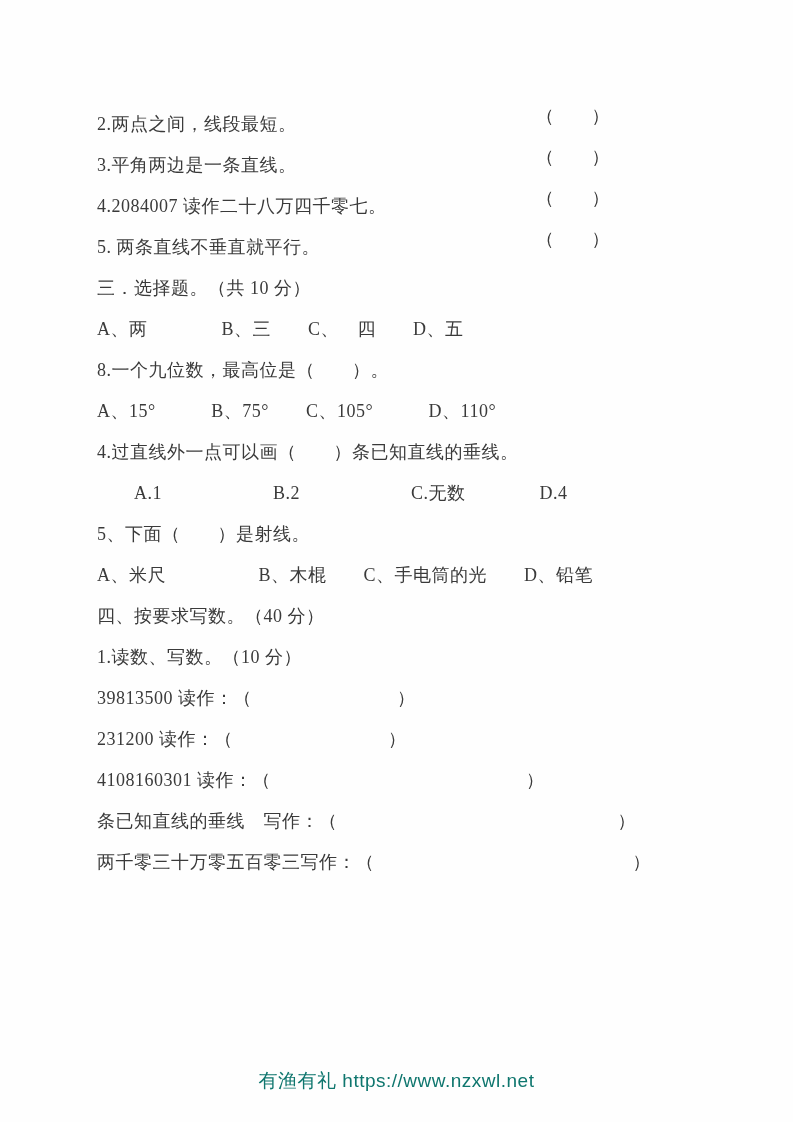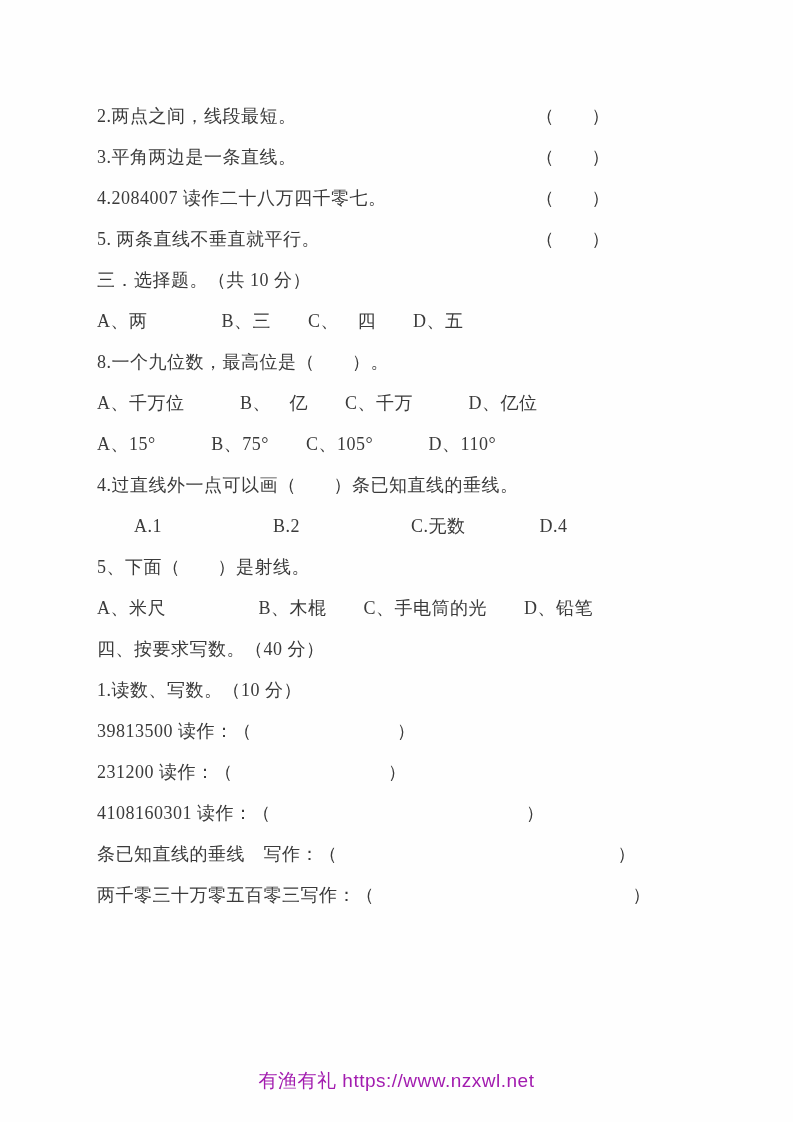--- a/index.html
+++ b/index.html
@@ -23,21 +23,21 @@
   .content {
     position: absolute;
     top: 95px;
     left: 97px;
     right: 30px;
   }
   .line {
     position: relative;
     height: 41px;
     display: flex;
-    align-items: center;
+    align-items: flex-end;
     font-size: 18px;
     letter-spacing: 0.5px;
     white-space: pre-wrap;
   }
   .line span { white-space: pre-wrap; }
   .judge-answer {
     position: absolute;
     left: 439px;
     top: 0;
     height: 41px;
@@ -80,21 +80,20 @@
     <div class="line">
       <span>5. 两条直线不垂直就平行。</span>
       <span class="judge-answer">（　　）</span>
     </div>
 
     <div class="line">三．选择题。（共 10 分）</div>
 
     <div class="line">A、两　　　　B、三　　C、　四　　D、五</div>
 
     <div class="line">8.一个九位数，最高位是（　　）。</div>
-    <div class="line">A、千万位　　　B、　亿　　C、千万　　　D、亿位</div>
 
     <div class="line">A、15°　　　B、75°　　C、105°　　　D、110°</div>
 
     <div class="line">4.过直线外一点可以画（　　）条已知直线的垂线。</div>
     <div class="line">　　A.1　　　　　　B.2　　　　　　C.无数　　　　D.4</div>
 
     <div class="line">5、下面（　　）是射线。</div>
     <div class="line">A、米尺　　　　　B、木棍　　C、手电筒的光　　D、铅笔</div>
 
     <div class="line">四、按要求写数。（40 分）</div>
@@ -121,16 +120,16 @@
       <span>）</span>
     </div>
     <div class="line">
       <span>两千零三十万零五百零三写作：（</span>
       <span class="blank" style="width:258px"></span>
       <span>）</span>
     </div>
 
   </div>
 
-  <div class="footer" style="color: #a21caf;">
+  <div class="footer" style="color: #0f766e;">
     <span>有渔有礼 https://www.nzxwl.net</span>
   </div>
 </div>
 
 </body></html>

